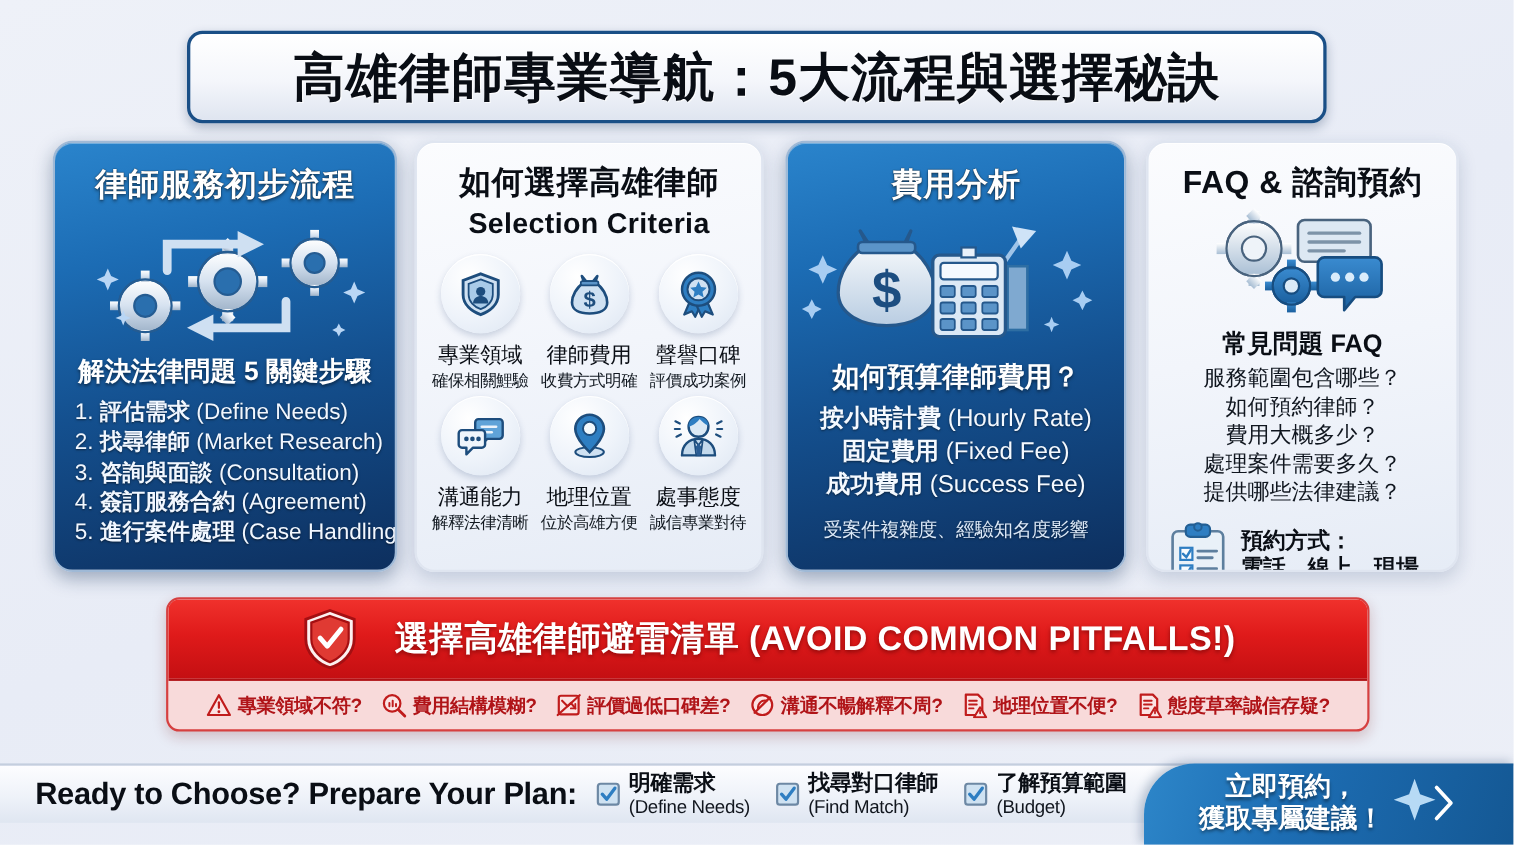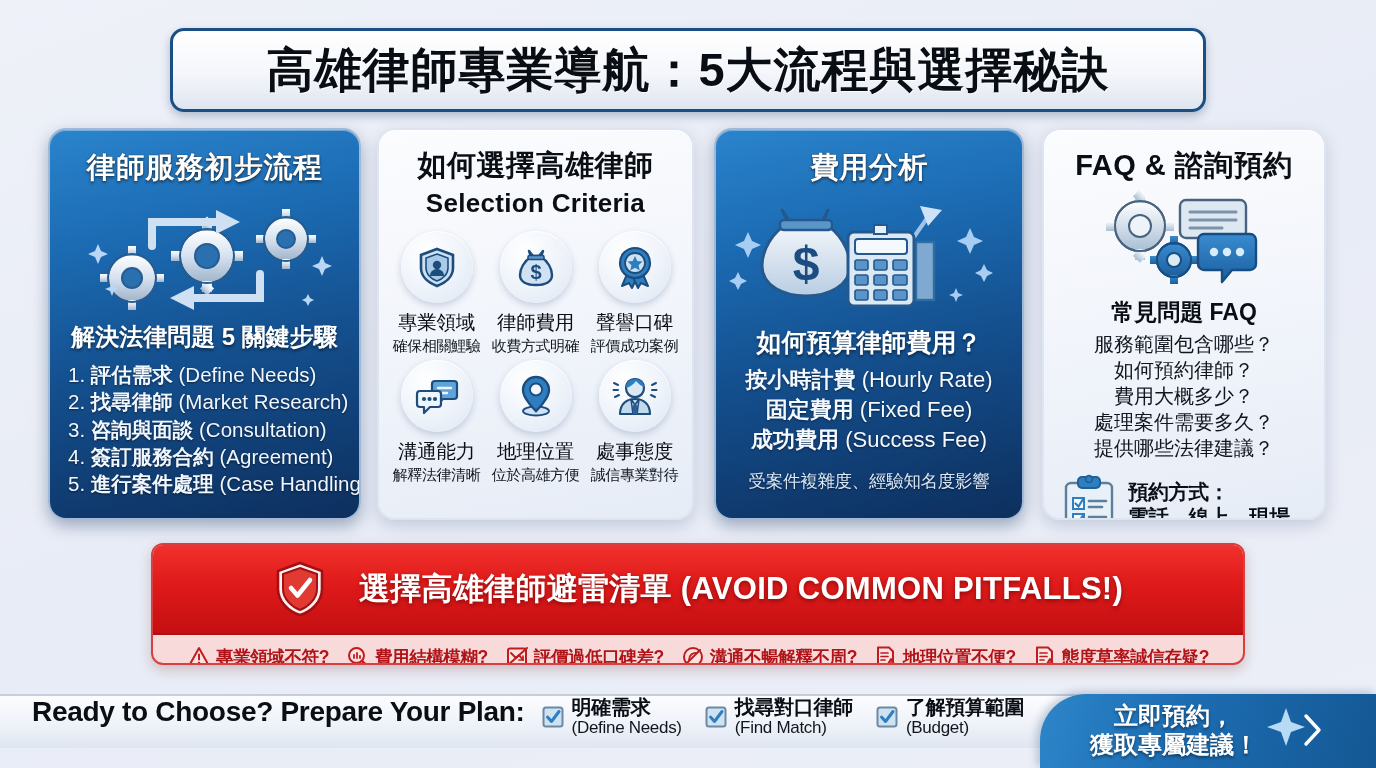--- a/index.html
+++ b/index.html
@@ -138,42 +138,42 @@
   
   .pitfall-box {
     position: absolute; left: 151px; top: 543px; width: 1094px; height: 122px;
     background: #f8dada;
     border: 2px solid #d64040;
     border-radius: 12px;
     overflow: hidden;
     box-shadow: 0 5px 13px rgba(120,20,20,.22);
   }
   .pitfall-banner {
-    height: 90px;
+    height: 74px;
     background: linear-gradient(180deg, #f0312c 0%, #df1a1a 45%, #c40f12 100%);
     display: flex; align-items: center; justify-content: center; gap: 32px;
     border-bottom: 2px solid #b01014;
   }
   .pitfall-banner-text {
     color: #fff; font-size: 31px; font-weight: bold; letter-spacing: .3px;
     text-shadow: 0 2px 4px rgba(90,0,0,.6); white-space: nowrap;
   }
   .pitfall-items {
     height: 44px; display: flex; align-items: center;
     justify-content: center; gap: 17px; padding: 0 0;
   }
   .pitfall-item { display: flex; align-items: center; gap: 5px; white-space: nowrap; }
   .pitfall-item-text { font-size: 17.5px; font-weight: bold; color: #b01418; letter-spacing: -.4px; }
 
   
   .footer {
     position: absolute; left: 0; top: 694px; width: 1376px; height: 54px;
     background: linear-gradient(180deg, #fdfdff 0%, #eef2f9 55%, #dfe6f1 100%);
     border-top: 2px solid #c4cede;
-    display: flex; align-items: flex-start;
+    display: flex; align-items: center;
   }
   .footer-title {
     font-size: 28px; font-weight: bold; color: #0a0e15;
     margin-left: 32px; white-space: nowrap; letter-spacing: -.3px;
   }
   .footer-checks { display: flex; align-items: center; gap: 22px; margin-left: 16px; }
   .footer-check { display: flex; align-items: center; gap: 7px; }
   .fc-text { line-height: 1.12; }
   .fc-zh { font-size: 20px; font-weight: bold; color: #0a0e15; white-space: nowrap; letter-spacing: -.3px; }
   .fc-en { font-size: 17px; color: #11161e; white-space: nowrap; letter-spacing: -.3px; }

